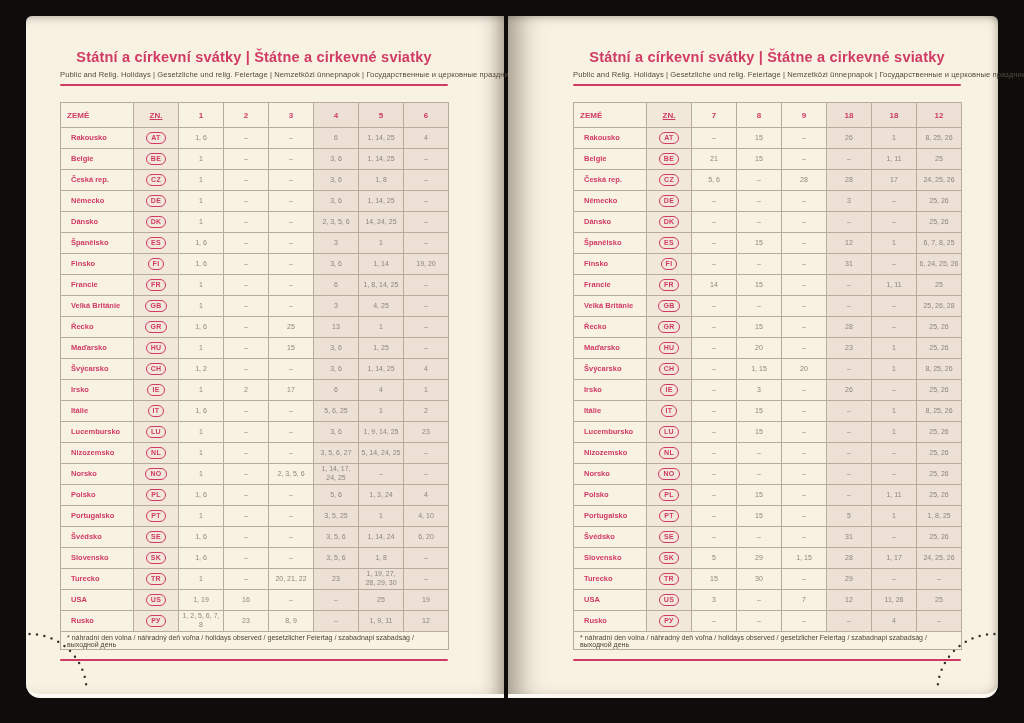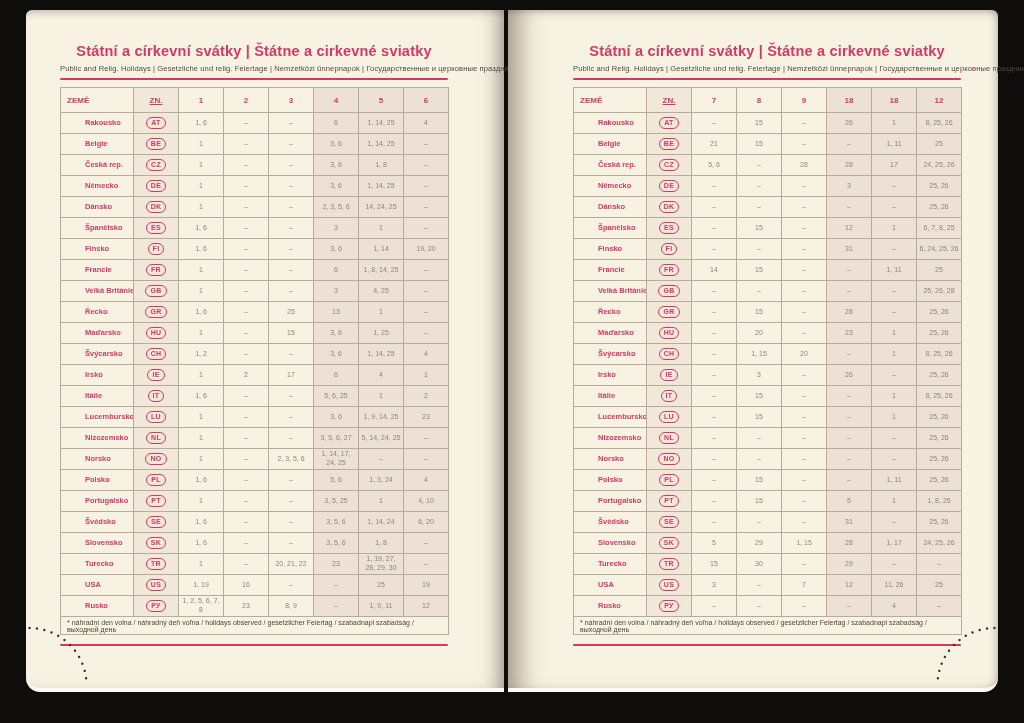--- a/index.html
+++ b/index.html
@@ -11,21 +11,21 @@
     --znshade:#f1e8da;
   }
   html,body{margin:0;padding:0;}
   body{
     width:1024px;height:723px;position:relative;overflow:hidden;
     background:#0e0d0b;
     font-family:"Liberation Sans",sans-serif;
   }
   .spread{position:absolute;inset:0;}
   .page{
-    position:absolute;top:10px;height:678px;
+    position:absolute;top:16px;height:678px;
     background:var(--page);
     border-bottom:4px solid #fbf9f1;
   }
   .page-left{
     left:26px;width:478px;
     border-radius:6px 0 0 14px;
     box-shadow: inset -16px 0 20px -12px rgba(70,55,40,.55), inset 0 8px 10px -8px rgba(0,0,0,.28), inset 4px 0 6px -4px rgba(255,255,255,.5);
   }
   .page-right{
     left:508px;width:490px;
@@ -41,34 +41,34 @@
     font-size:14.5px;font-weight:bold;color:var(--pink);letter-spacing:.2px;
   }
   .subtitle{
     margin:5px 0 0;text-align:center;white-space:nowrap;
     font-size:7.6px;color:#55493e;letter-spacing:.1px;
   }
   .rule{height:2px;background:var(--pink);margin-top:5px;border-radius:1px;}
   .rule-bottom{margin-top:9px;}
 
   table.holidays{
-    width:388px;margin-top:7px;border-collapse:collapse;table-layout:fixed;
+    width:388px;margin-top:16px;border-collapse:collapse;table-layout:fixed;
     border:1px solid #a29685;
   }
   .holidays th,.holidays td{border:1px solid var(--grid);overflow:hidden;}
   .holidays thead th{
     height:24px;font-size:8px;color:var(--pink);font-weight:bold;text-align:center;padding:0;
   }
   .holidays thead th.c-country{text-align:left;padding-left:6px;}
   .holidays tbody td{
     height:18px;padding:1px 2px;text-align:center;
     font-size:7px;color:var(--valtext);line-height:1.25;
   }
   .holidays td.country{
-    text-align:left;padding-left:24px;
+    text-align:left;padding-left:10px;
     color:var(--pink);font-weight:bold;font-size:7.5px;white-space:nowrap;
   }
   .holidays .oval{
     display:inline-block;border:1px solid var(--pink);color:var(--pink);
     font-weight:bold;font-size:7px;line-height:8px;padding:1px 4px;
     border-radius:8px;letter-spacing:.3px;
   }
   
   .holidays th:nth-child(2),.holidays tbody td:nth-child(2){background:var(--znshade);text-decoration:underline;}
   .holidays th:nth-child(n+6),.holidays tbody td:nth-child(n+6){background:var(--shade);}

